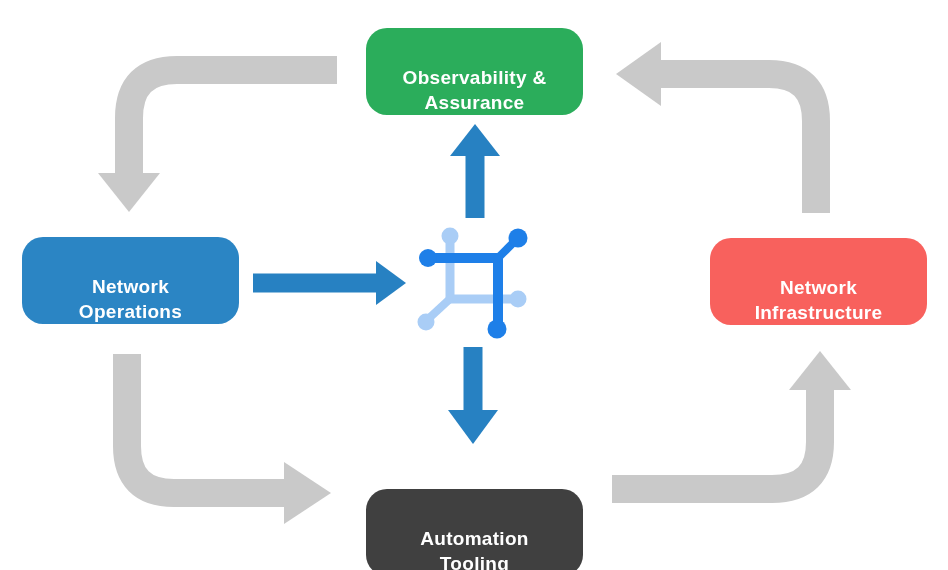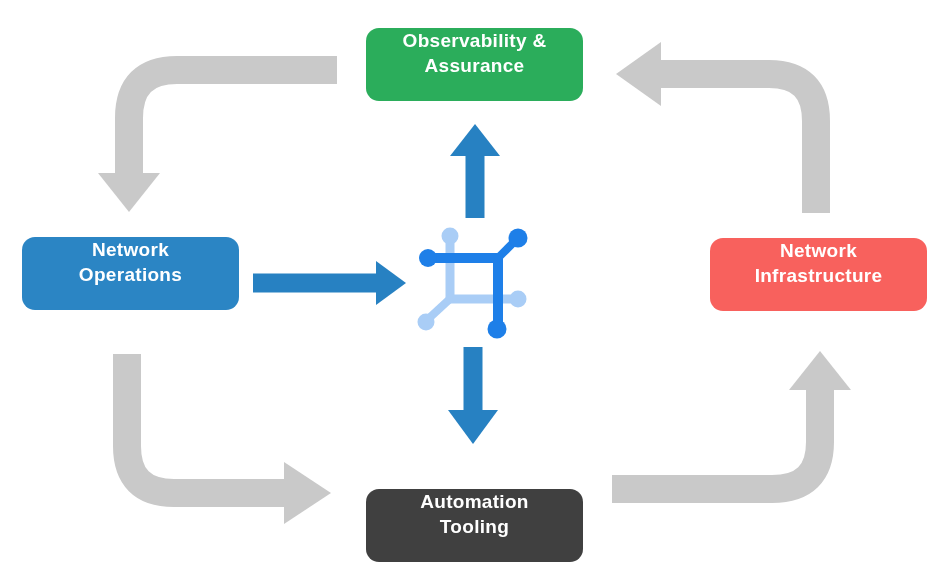--- a/index.html
+++ b/index.html
@@ -13,24 +13,24 @@
   }
   .arrows-layer {
     position: absolute;
     left: 0; top: 0;
     width: 948px; height: 570px;
   }
   .arrow-path { fill: none; }
   .node {
     position: absolute;
     width: 217px;
-    height: 73px;
-    border-radius: 13px;
+    height: 87px;
+    border-radius: 21px;
     display: flex;
-    align-items: flex-start;
+    align-items: flex-end;
     justify-content: center;
     text-align: center;
   }
   .node-label {
     color: #ffffff;
     font-size: 19px;
     font-weight: 700;
     line-height: 1.32;
     letter-spacing: 0.3px;
     white-space: pre-line;

